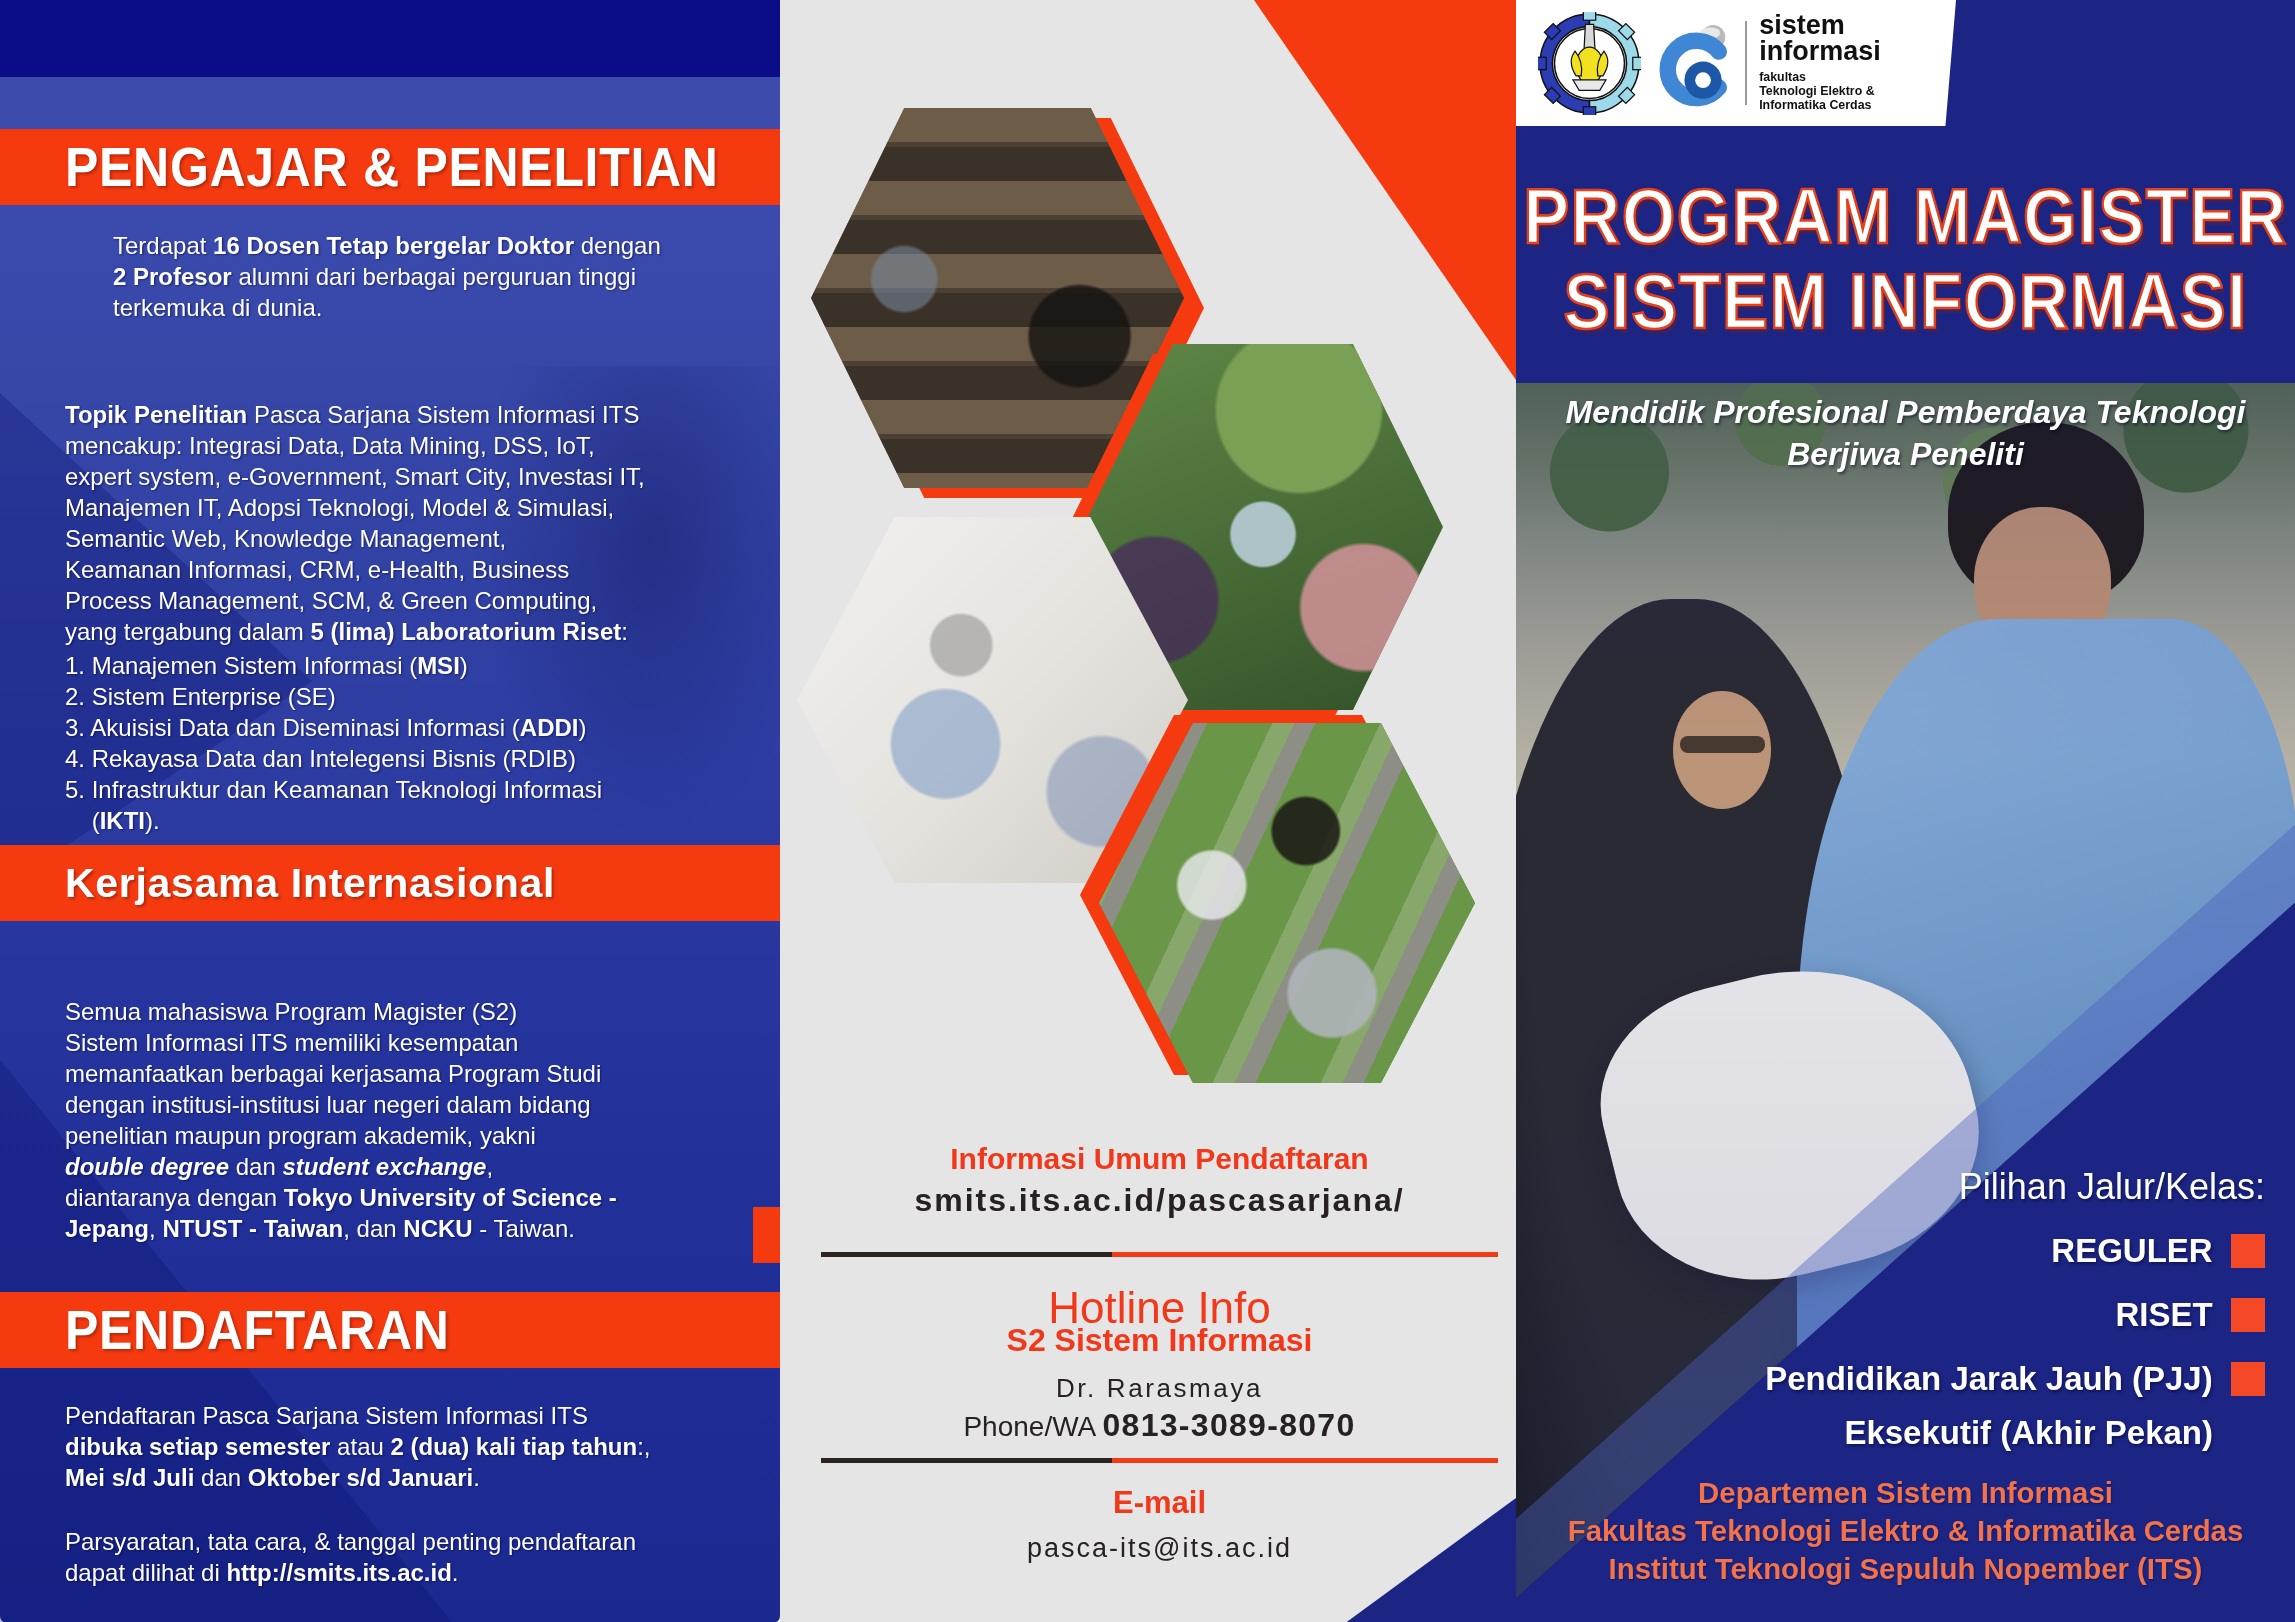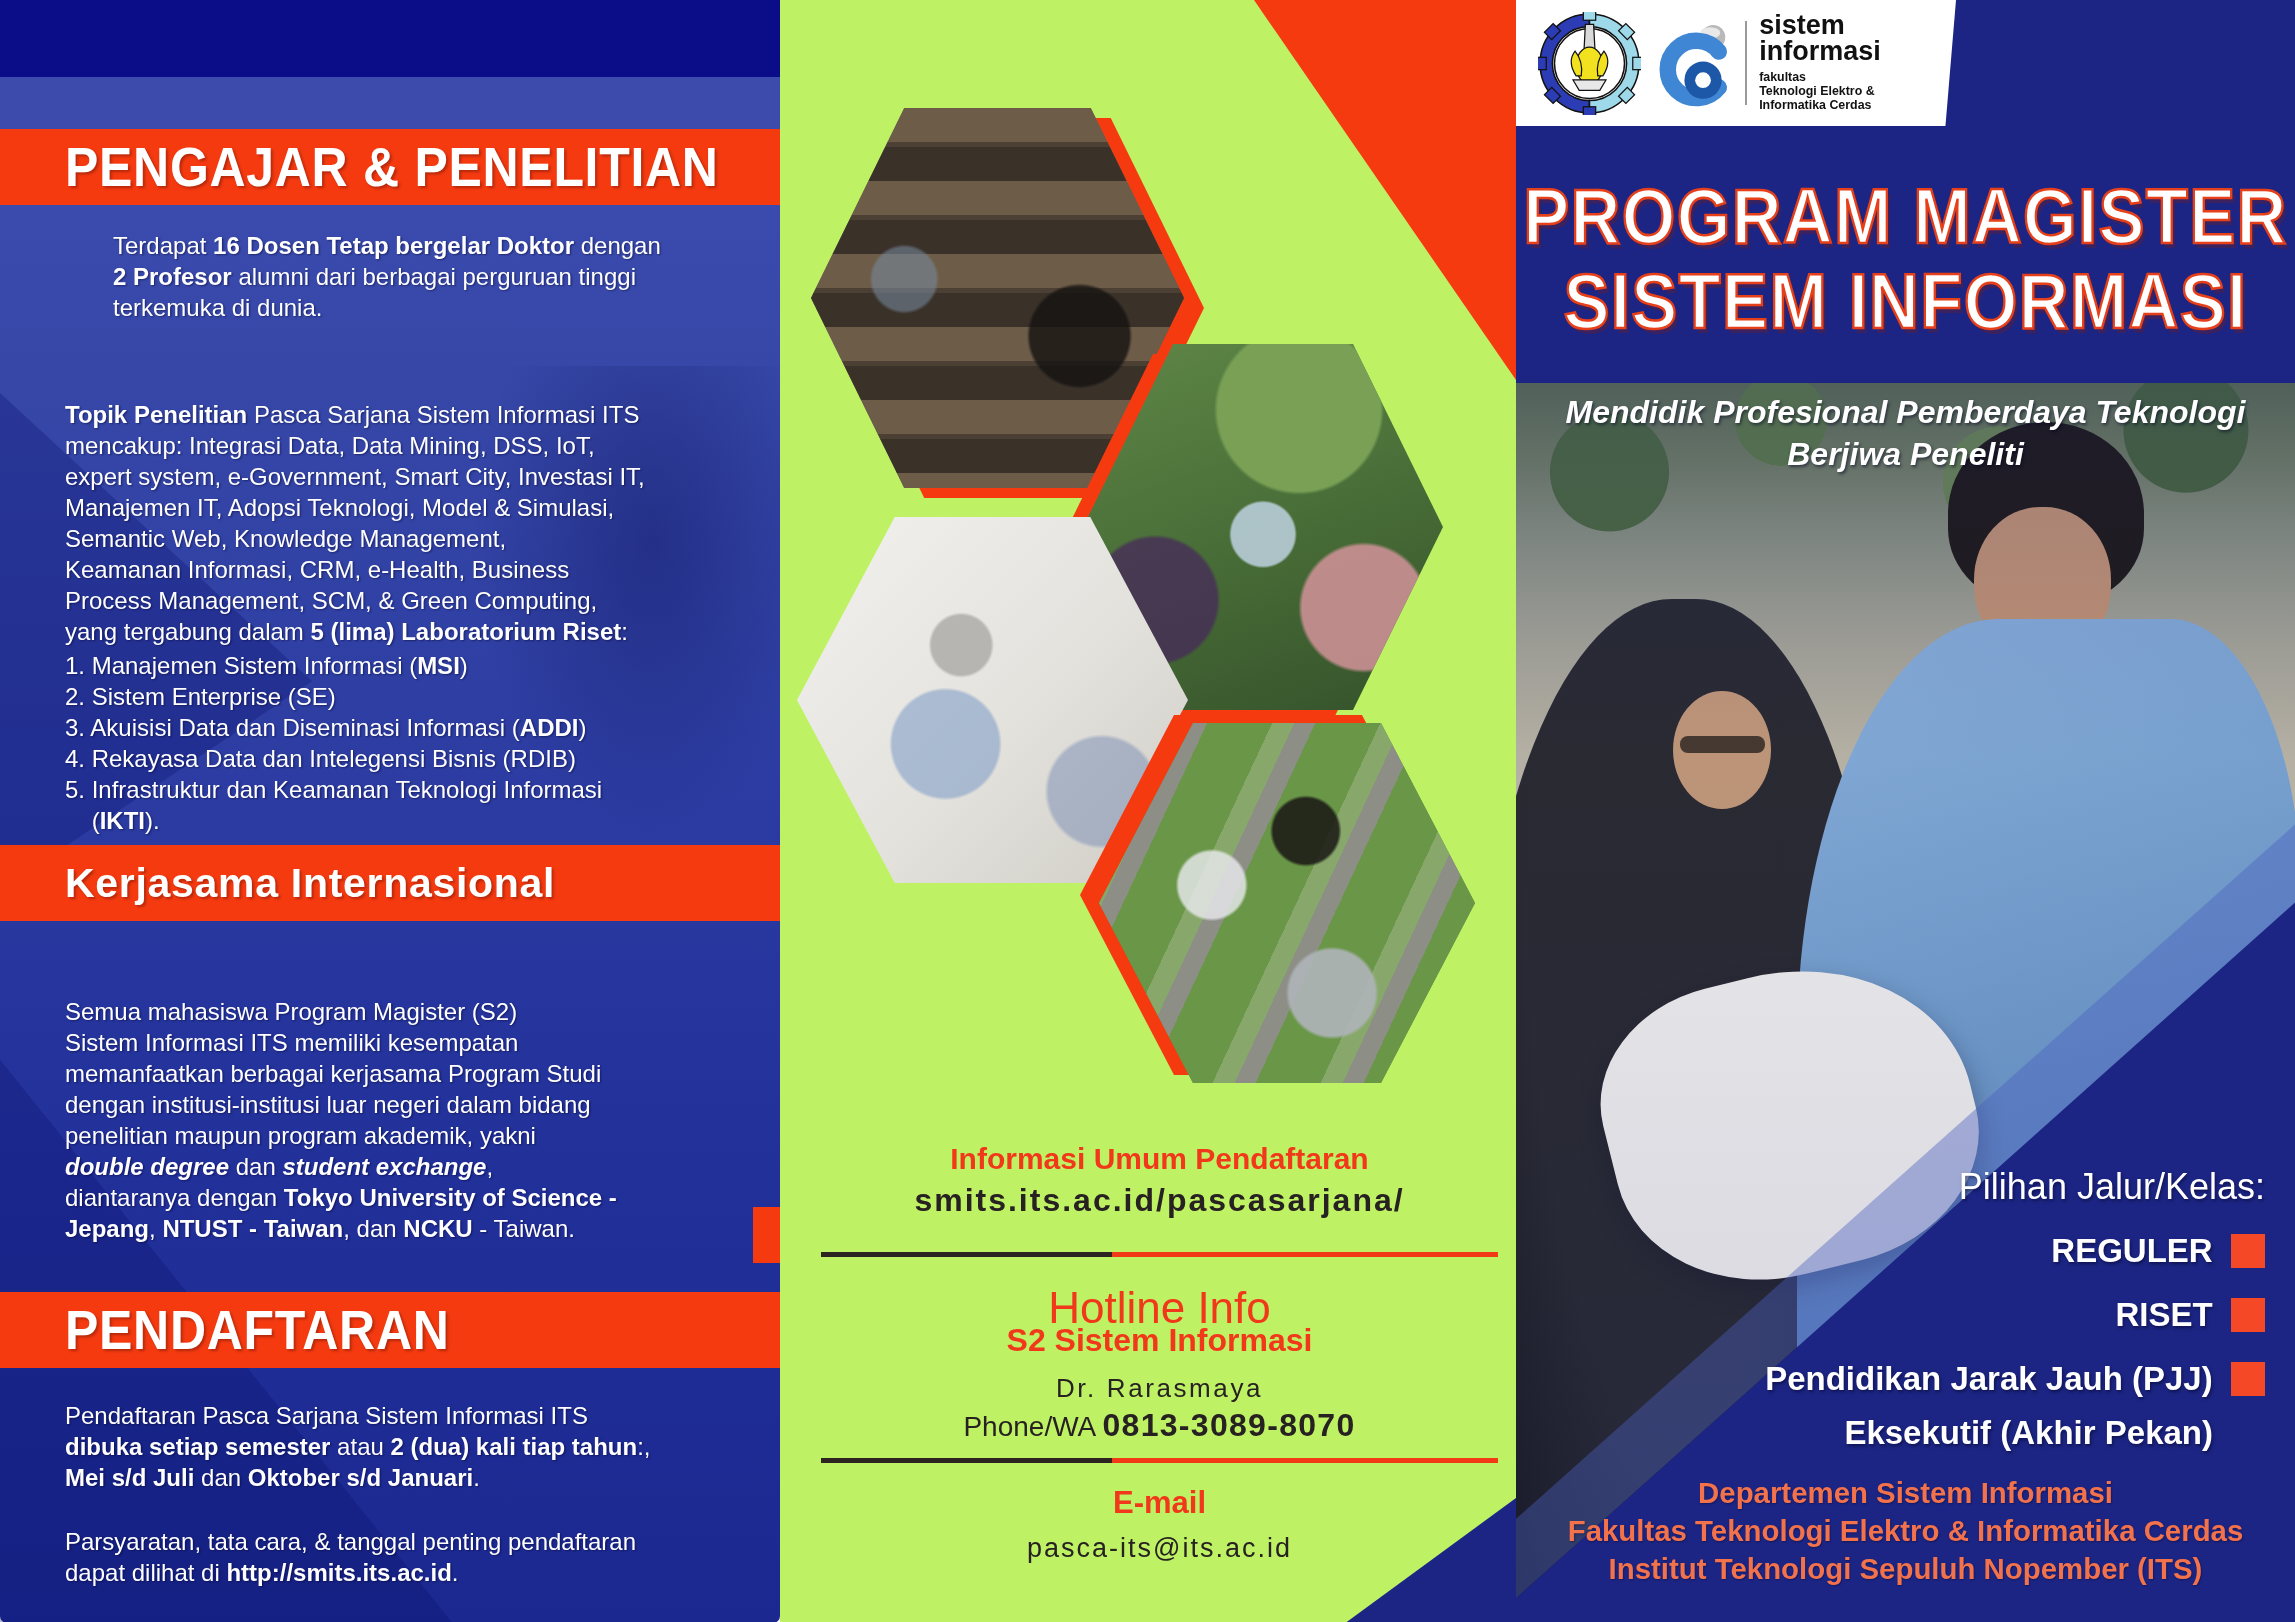--- a/index.html
+++ b/index.html
@@ -25,21 +25,21 @@
     text-shadow:1.3px 1.3px 2px rgba(0,0,40,.45);}
   .wedgeA{left:0;top:393px;width:780px;height:497px;
     clip-path:polygon(0% 0%,40% 58%,0% 100%);background:rgba(10,18,110,.30);}
   .wedgeB{left:0;top:936px;width:780px;height:687px;
     clip-path:polygon(0% 18%,58% 100%,0% 100%);background:rgba(8,14,100,.28);}
   .figure-hint{left:458px;top:366px;width:322px;height:497px;
     background:radial-gradient(ellipse at 60% 35%,rgba(15,20,90,.40),rgba(15,20,90,0) 65%);}
   .red-chip{left:753px;top:1207px;width:27.5px;height:56px;background:#f53a10;}
 
   
-  .panel-mid{left:780px;top:0;width:736px;height:1623px;background:#bef264;}
+  .panel-mid{left:780px;top:0;width:736px;height:1623px;background:#e5e5e5;}
   .red-corner-tri{left:0;top:0;width:736px;height:380px;
     clip-path:polygon(64.4% 0%,100% 0%,100% 100%);background:#f53a10;}
   .blue-corner-tri{left:0;top:1498px;width:736px;height:124px;
     clip-path:polygon(100% 0%,100% 100%,77% 100%);background:#1c2584;}
   .hex,.hex-red{clip-path:polygon(0% 50%,25% 0%,75% 0%,100% 50%,75% 100%,25% 100%);}
   .hex-red{background:#f53a10;}
   .hex1r{left:51px;top:118px;width:373px;height:380px;}
   .hex1{left:31px;top:108px;width:373px;height:380px;
     background:
       radial-gradient(circle at 25% 45%,rgba(120,140,160,.55) 0 9%,rgba(0,0,0,0) 10%),

